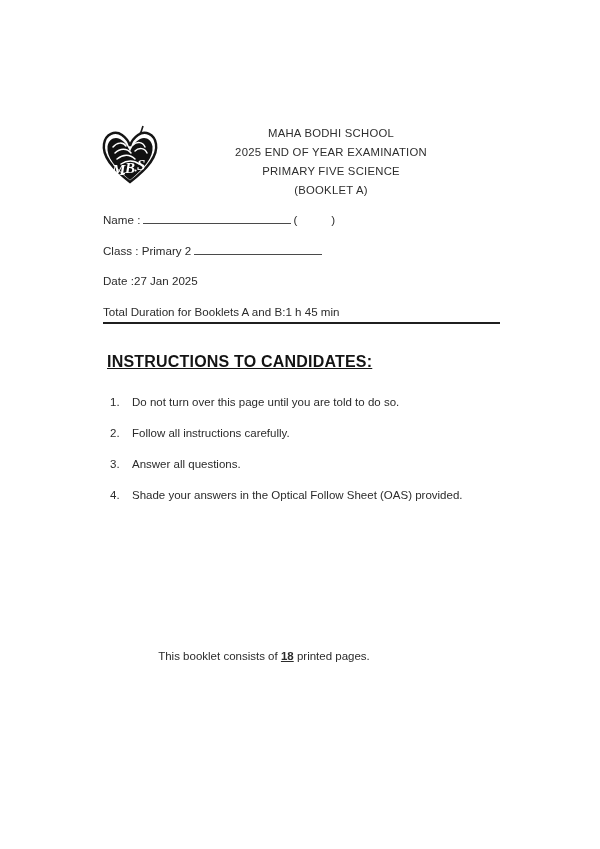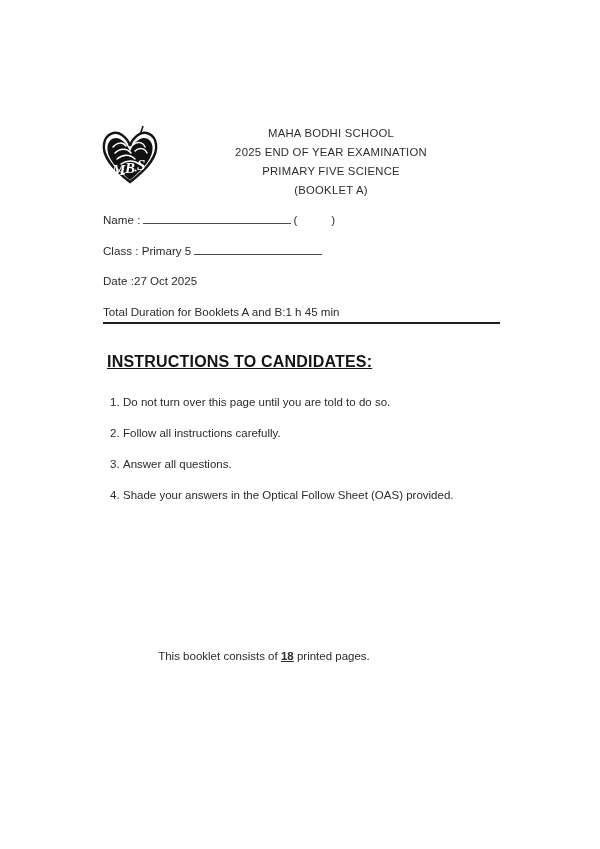--- a/index.html
+++ b/index.html
@@ -113,21 +113,21 @@
   }
   .instr-num {
     position: absolute;
     left: 0;
     top: 0;
     width: 18px;
     text-align: left;
   }
   .instr-text {
     position: absolute;
-    left: 13px;
+    left: 22px;
     top: 0;
   }
 
   
   .footer-note {
     position: absolute;
     left: 0;
     top: 650px;
     width: 528px;
     text-align: center;
@@ -185,25 +185,25 @@
     </div>
   </div>
 
   <div class="fields">
 
     <div class="field-row">
       <span class="field-label">Name :</span><span class="blank-line blank-name"></span><span class="paren">(</span><span class="paren-gap"></span><span class="paren">)</span>
     </div>
 
     <div class="field-row">
-      <span class="field-label">Class : Primary 5</span><span class="blank-line blank-class"></span>
-    </div>
-
-    <div class="field-row">
-      <span class="field-label">Date  : </span><span>27 Oct 2025</span>
+      <span class="field-label">Class : Primary 2</span><span class="blank-line blank-class"></span>
+    </div>
+
+    <div class="field-row">
+      <span class="field-label">Date  : </span><span>27 Jan 2025</span>
     </div>
 
     <div class="field-row">
       <span class="field-label">Total Duration for Booklets A and B: </span><span>1 h 45 min</span>
     </div>
   </div>
 
   <div class="divider"></div>
 
   <div class="instructions-title">INSTRUCTIONS TO CANDIDATES:</div>

